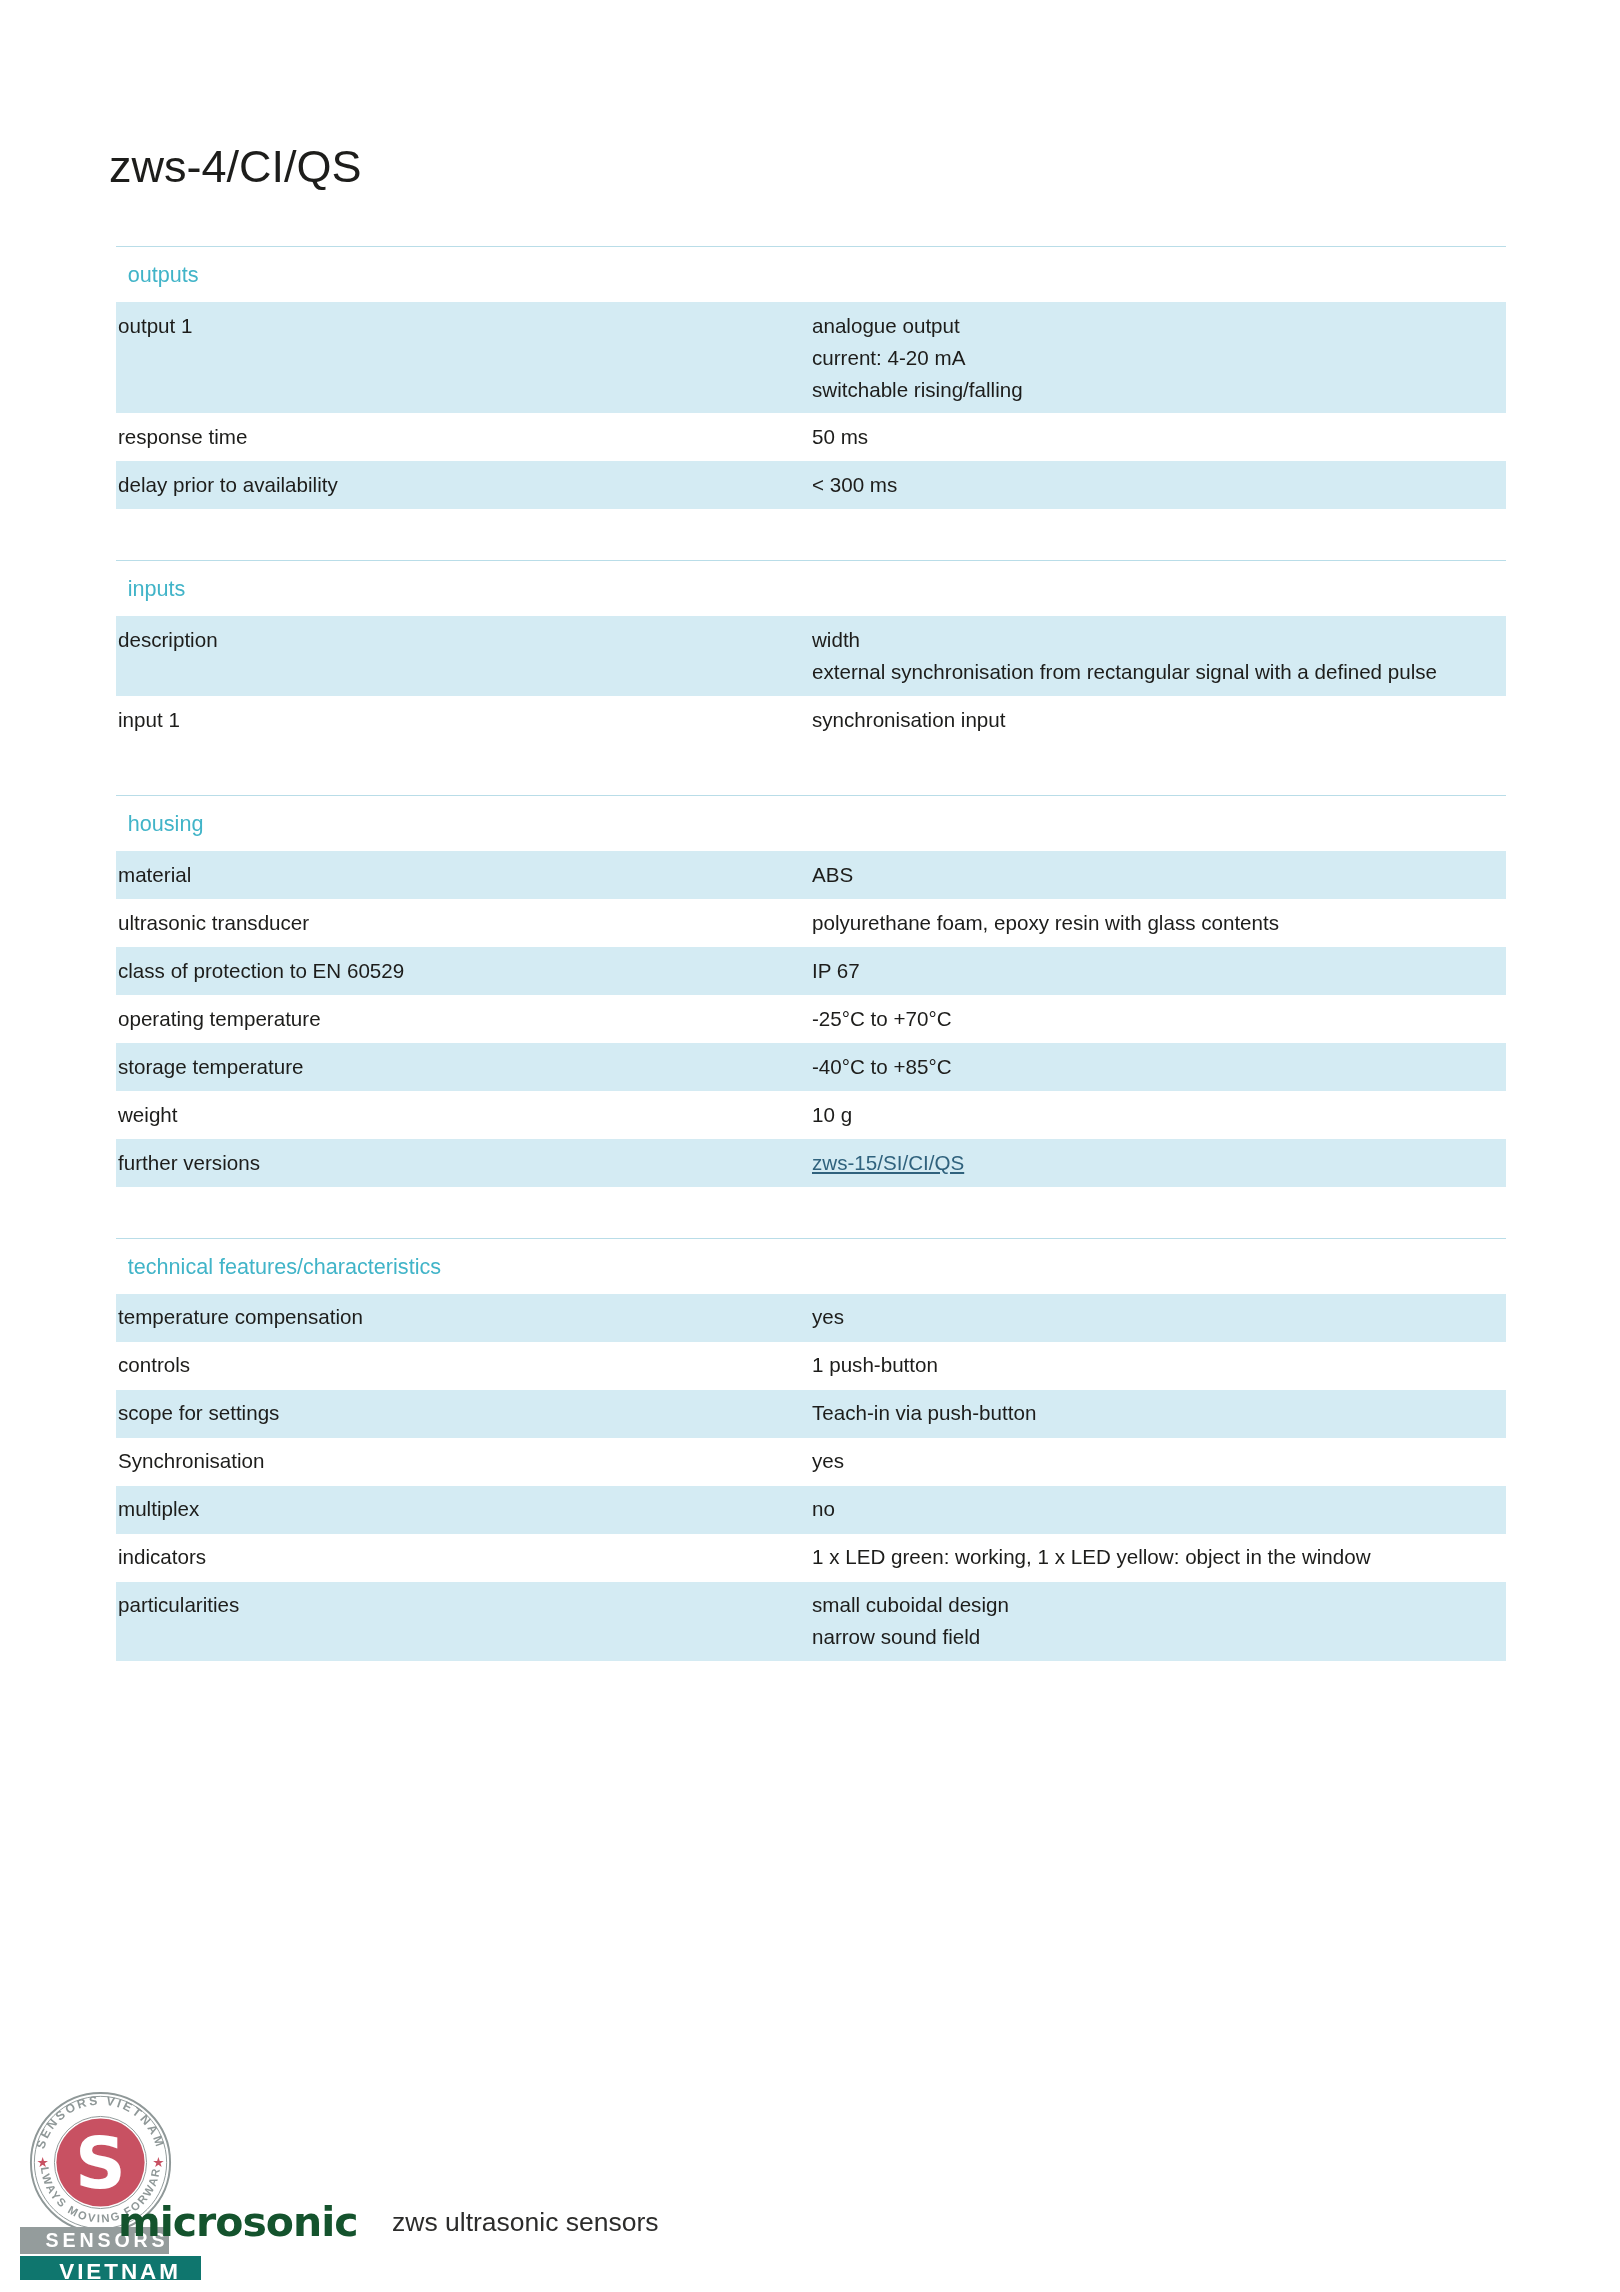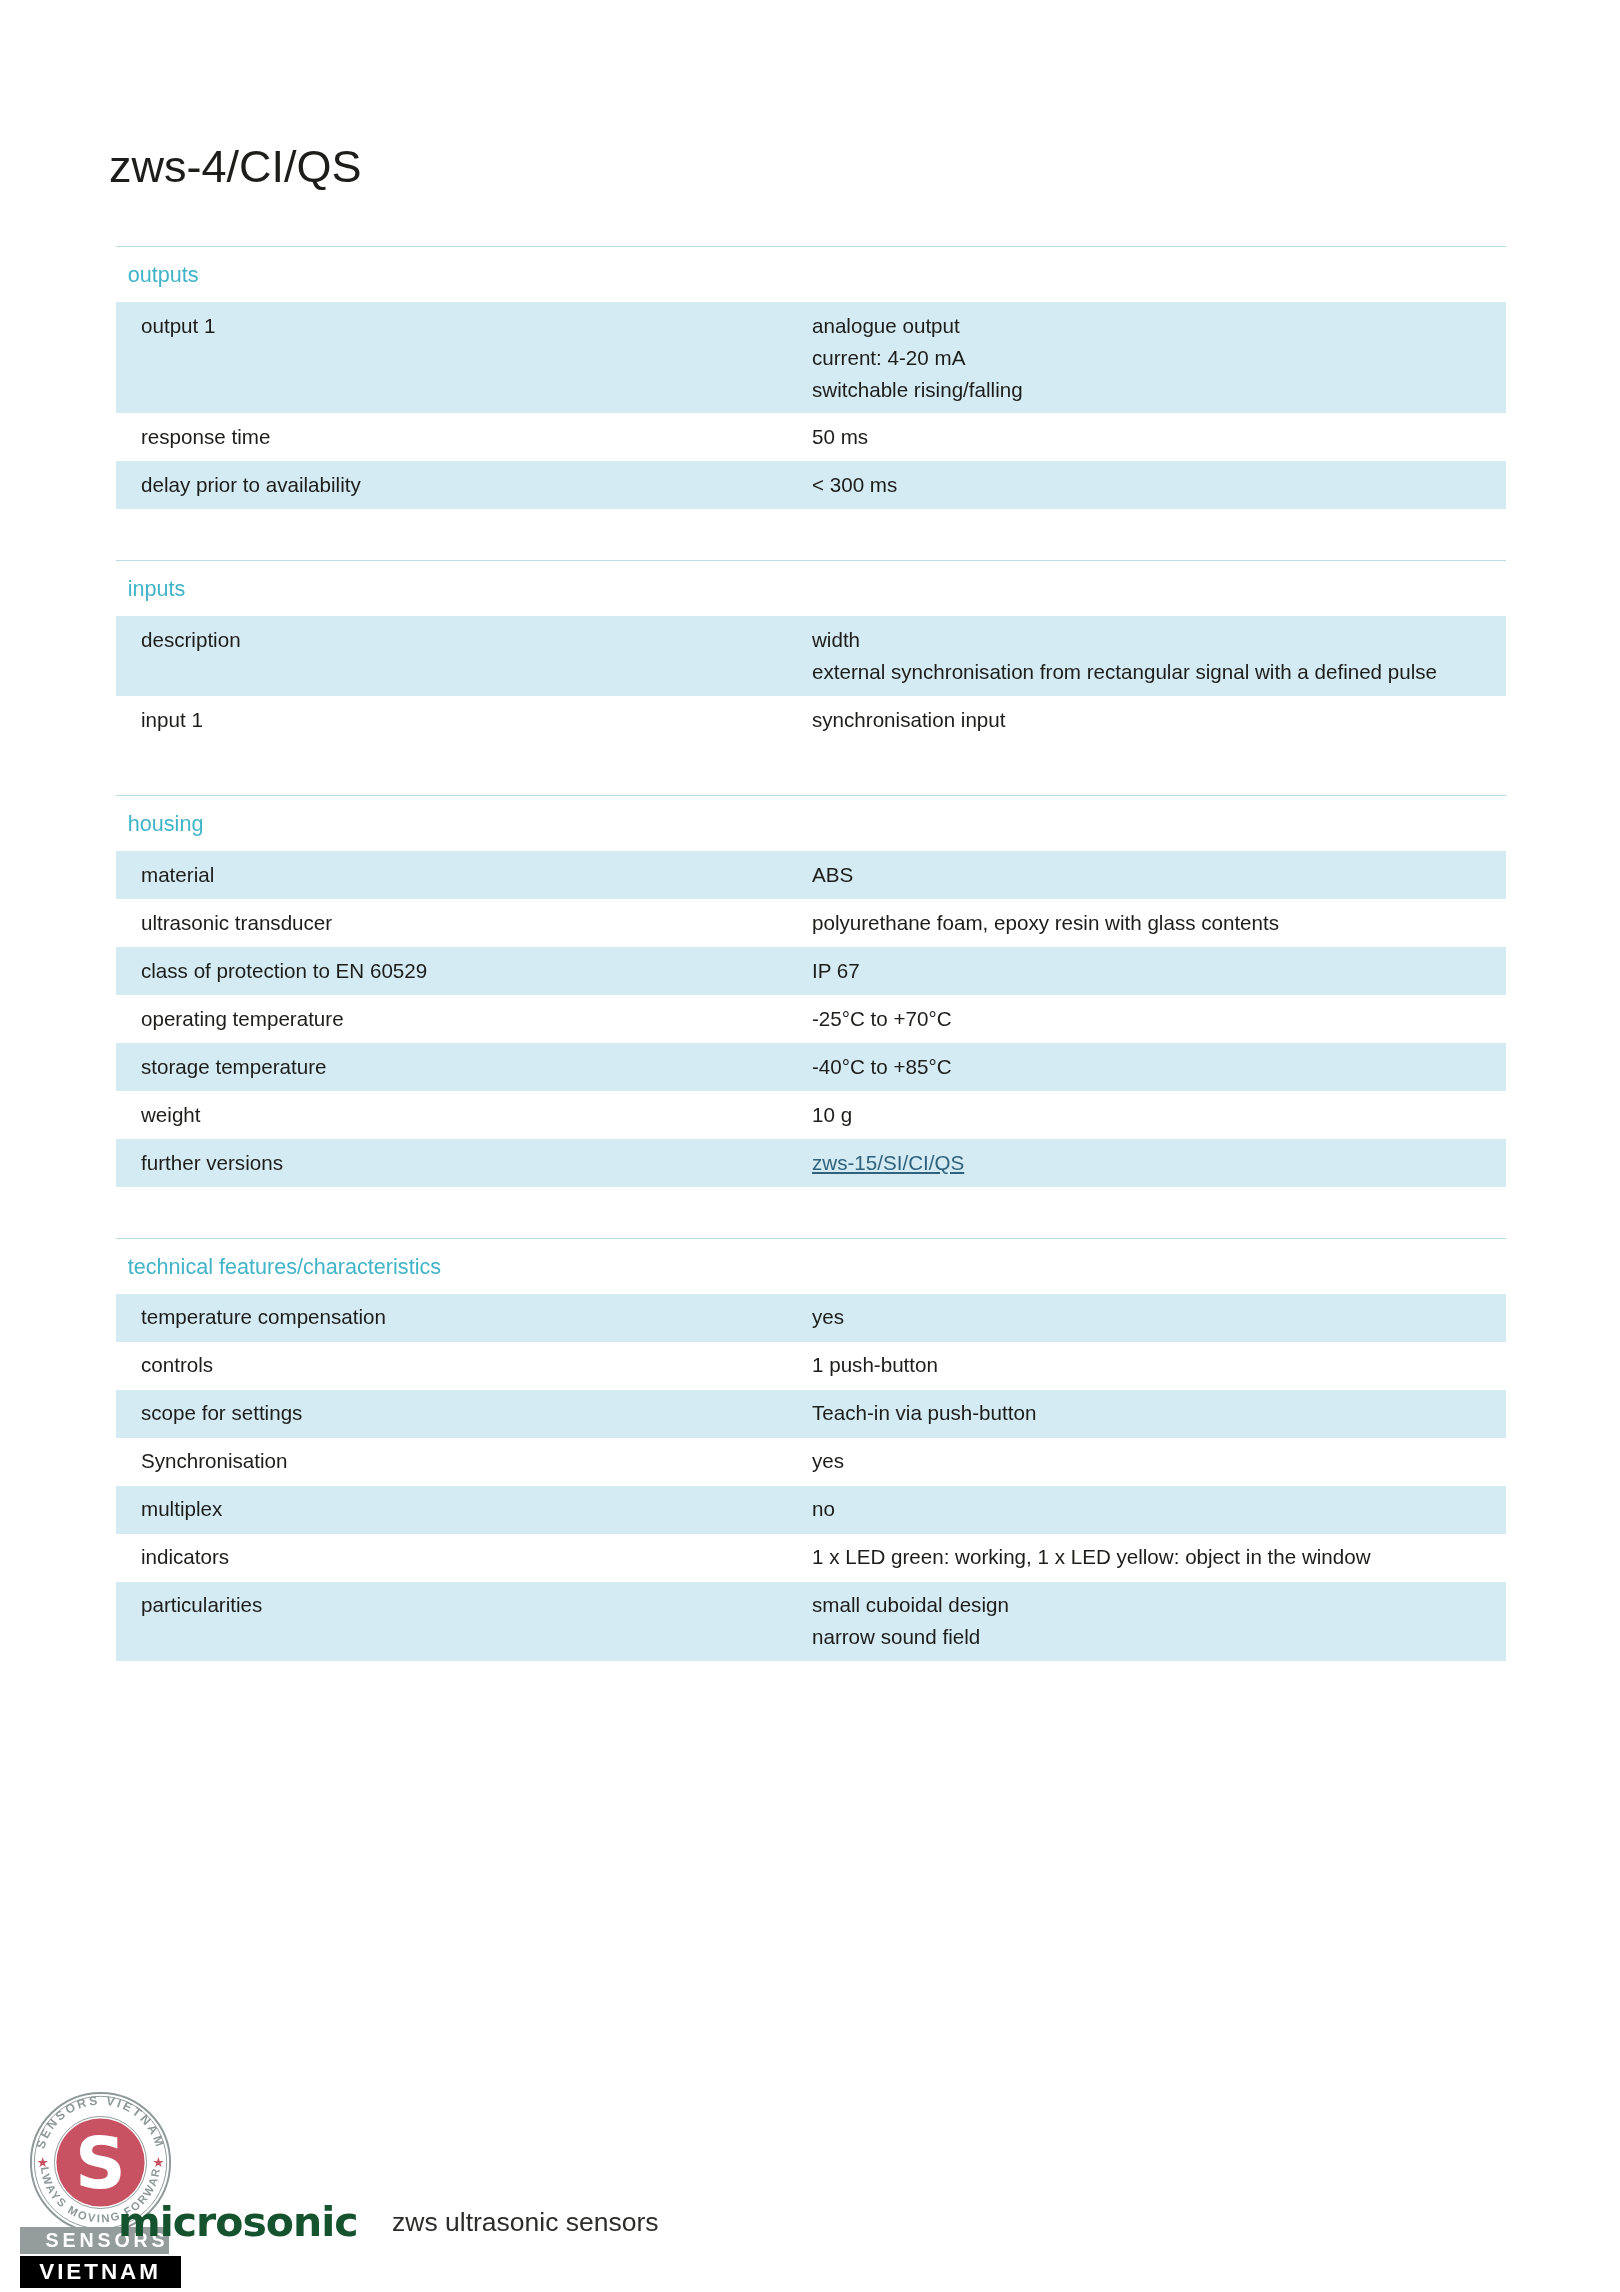--- a/index.html
+++ b/index.html
@@ -16,35 +16,35 @@
   .section + .section{margin-top:51px;}
   .section-title{
     margin:14.7px 0 14.7px 11.8px;font-size:21.6px;line-height:25.5px;color:#41b4c8;
   }
   .rows{width:100%;}
   .row{
     display:flex;align-items:flex-start;box-sizing:border-box;
     min-height:48px;padding:7.8px 0;font-size:20.6px;line-height:32px;
   }
   .row:nth-child(odd){background:#d4ebf3;}
-  .label{width:696px;padding-left:25px;box-sizing:border-box;flex-shrink:0;}
+  .label{width:696px;padding-left:2px;box-sizing:border-box;flex-shrink:0;}
   .value{width:682px;}
   .vline{min-height:32px;}
   .link{color:#30627d;text-decoration:underline;cursor:pointer;}
   
   .stamp{position:absolute;left:27.4px;top:2089px;width:147px;height:147px;opacity:0.96;}
   .box-sensors{
     position:absolute;left:19.6px;top:2227px;width:149px;height:26.5px;
     background:#949c9c;color:#ffffff;font-weight:bold;font-size:19.6px;
     letter-spacing:3.9px;text-align:right;line-height:27.4px;
   }
   .box-vietnam{
-    position:absolute;left:19.6px;top:2256px;width:161px;height:32px;
-    background:#000000;color:#ffffff;font-weight:bold;font-size:22.5px;
-    letter-spacing:2.9px;text-align:center;line-height:31px;
+    position:absolute;left:19.6px;top:2256px;width:161px;height:24px;
+    background:#0f766e;color:#ffffff;font-weight:bold;font-size:22.5px;
+    letter-spacing:2.9px;text-align:center;line-height:31px;padding-left:20px;
   }
   .brand{
     position:absolute;left:118px;top:2198px;
     font-family:"DejaVu Sans",sans-serif;
     font-size:41px;font-weight:bold;color:#14532d;letter-spacing:-1px;
   }
   .product-line{
     position:absolute;left:392px;top:2207px;font-size:26.5px;color:#2c2c2b;
   }
 </style>

